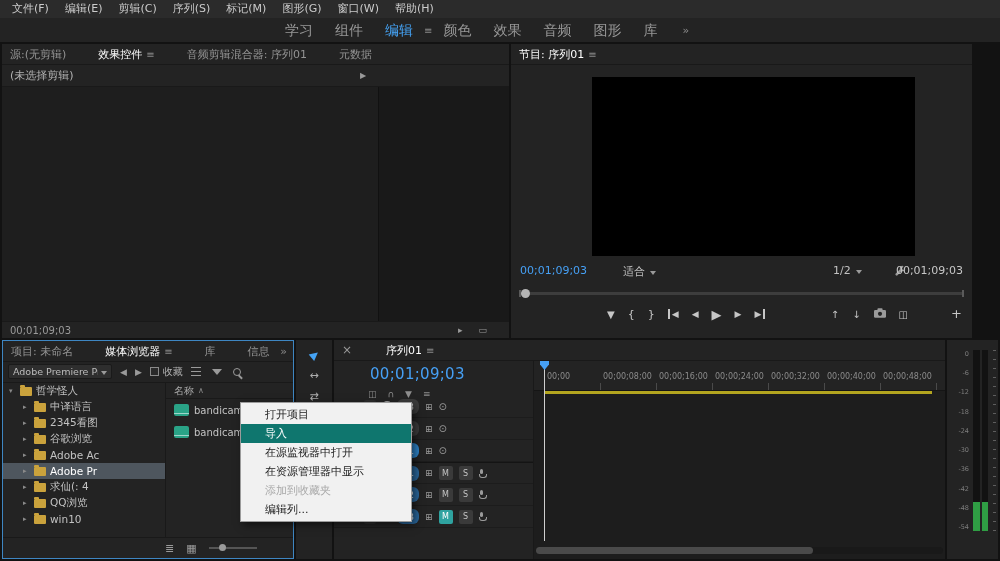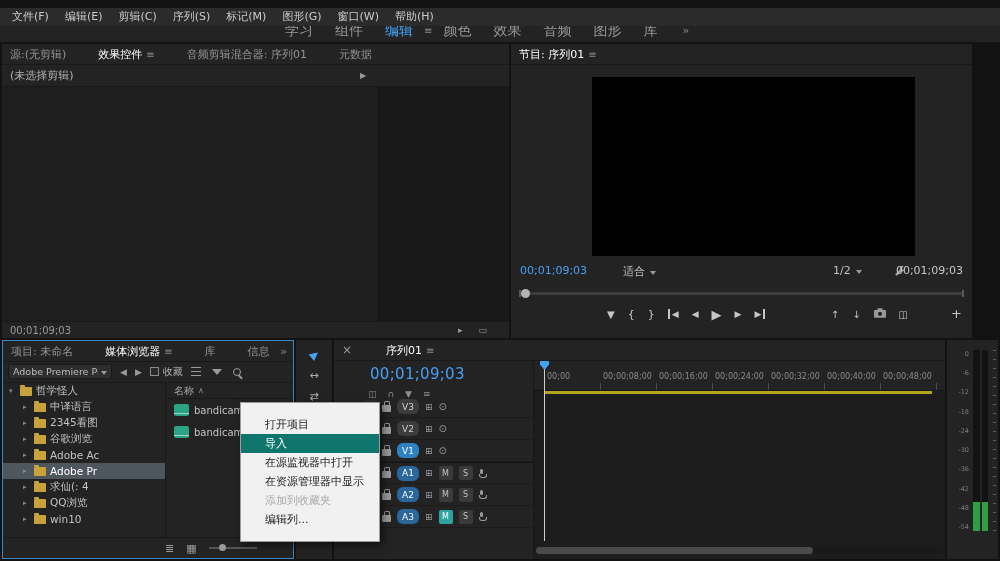--- a/index.html
+++ b/index.html
@@ -1,21 +1,21 @@
 <!DOCTYPE html>
 <html><head>
 <meta charset="utf-8">
 <style>
 *{margin:0;padding:0;box-sizing:border-box}
 html,body{width:1000px;height:561px;background:#121212;overflow:hidden;
   font-family:"DejaVu Sans","Liberation Sans",sans-serif}
 #app{position:relative;width:1000px;height:561px;background:#121212;color:#c8c8c8;font-size:11px}
 
 
-.menubar{position:absolute;left:0;top:8px;width:100%;height:18px;background:#2b2b2b;display:flex;align-items:center;padding-left:4px;z-index:5}
+.menubar{position:absolute;left:0;top:0;width:100%;height:18px;background:#2b2b2b;display:flex;align-items:center;padding-left:4px;z-index:5}
 .mitem{padding:0 8px;font-size:11px;color:#cbcbcb;line-height:18px;white-space:nowrap}
 
 
 .workspace-bar{position:absolute;left:0;top:18px;width:100%;height:24px;background:#232323;display:flex;align-items:center}
 .ws-wrap{display:flex;align-items:center;margin-left:274px}
 .ws-tab{padding:0 11px;font-size:14px;color:#989898;line-height:24px;white-space:nowrap}
 .ws-tab.active{color:#45a3f5}
 .pm-glyph{color:#8a8a8a;font-size:10px}
 .ws-overflow{color:#8a8a8a;margin-left:14px;font-size:11px}
 
@@ -147,21 +147,21 @@
 .tl-hscroll .thumb{position:absolute;left:0;width:68%;top:0;bottom:0;background:#4a4a4a;border-radius:4px}
 
 
 #meters-panel{left:947px;top:340px;width:51px;height:219px}
 .mt-labels{position:absolute;left:0;top:10px;bottom:28px;width:22px;display:flex;flex-direction:column;justify-content:space-between;align-items:flex-end;font-size:6.5px;color:#7e7e7e}
 .mbars{position:absolute;left:26px;top:10px;bottom:28px;width:15px;display:flex;gap:2px}
 .mbar{flex:1;background:linear-gradient(to top,#2f9e44 0 16%,#121212 16%)}
 .mticks{position:absolute;right:2px;top:10px;bottom:28px;width:3px;background:repeating-linear-gradient(180deg,#5e5e5e 0 1px,transparent 1px 9px)}
 
 
-.context-menu{position:absolute;left:240px;top:402px;width:140px;background:#f1f1f1;border:1px solid #9b9b9b;box-shadow:3px 3px 8px rgba(0,0,0,.55);padding:12px 0;z-index:100}
+.context-menu{position:absolute;left:240px;top:402px;width:172px;background:#f1f1f1;border:1px solid #9b9b9b;box-shadow:3px 3px 8px rgba(0,0,0,.55);padding:2px 0;z-index:100}
 .cm-item{height:19px;line-height:19px;padding-left:24px;font-size:11px;color:#222;white-space:nowrap}
 .cm-item.hl{background:#0f766e;color:#fff}
 .cm-item.dis{color:#a8a8a8}
 </style>
 </head>
 <body>
 
 <div id="app">
 
   <div class="menubar">

